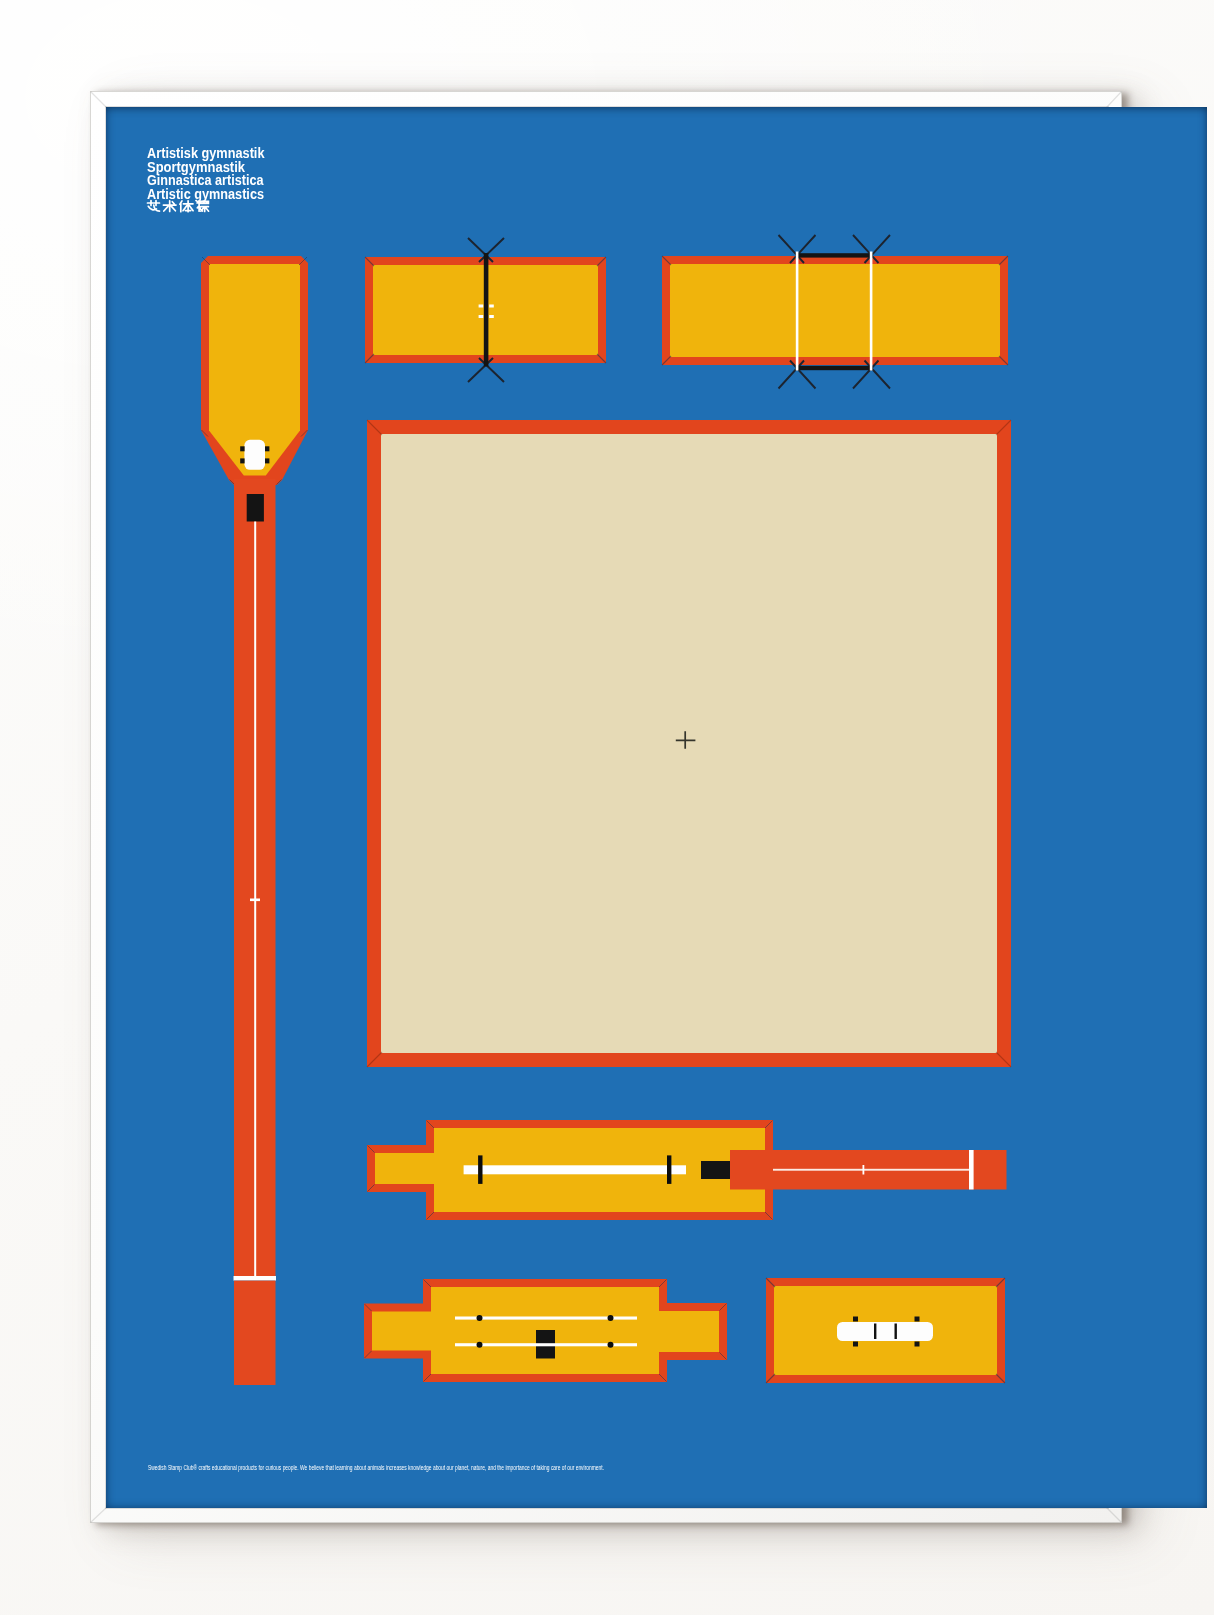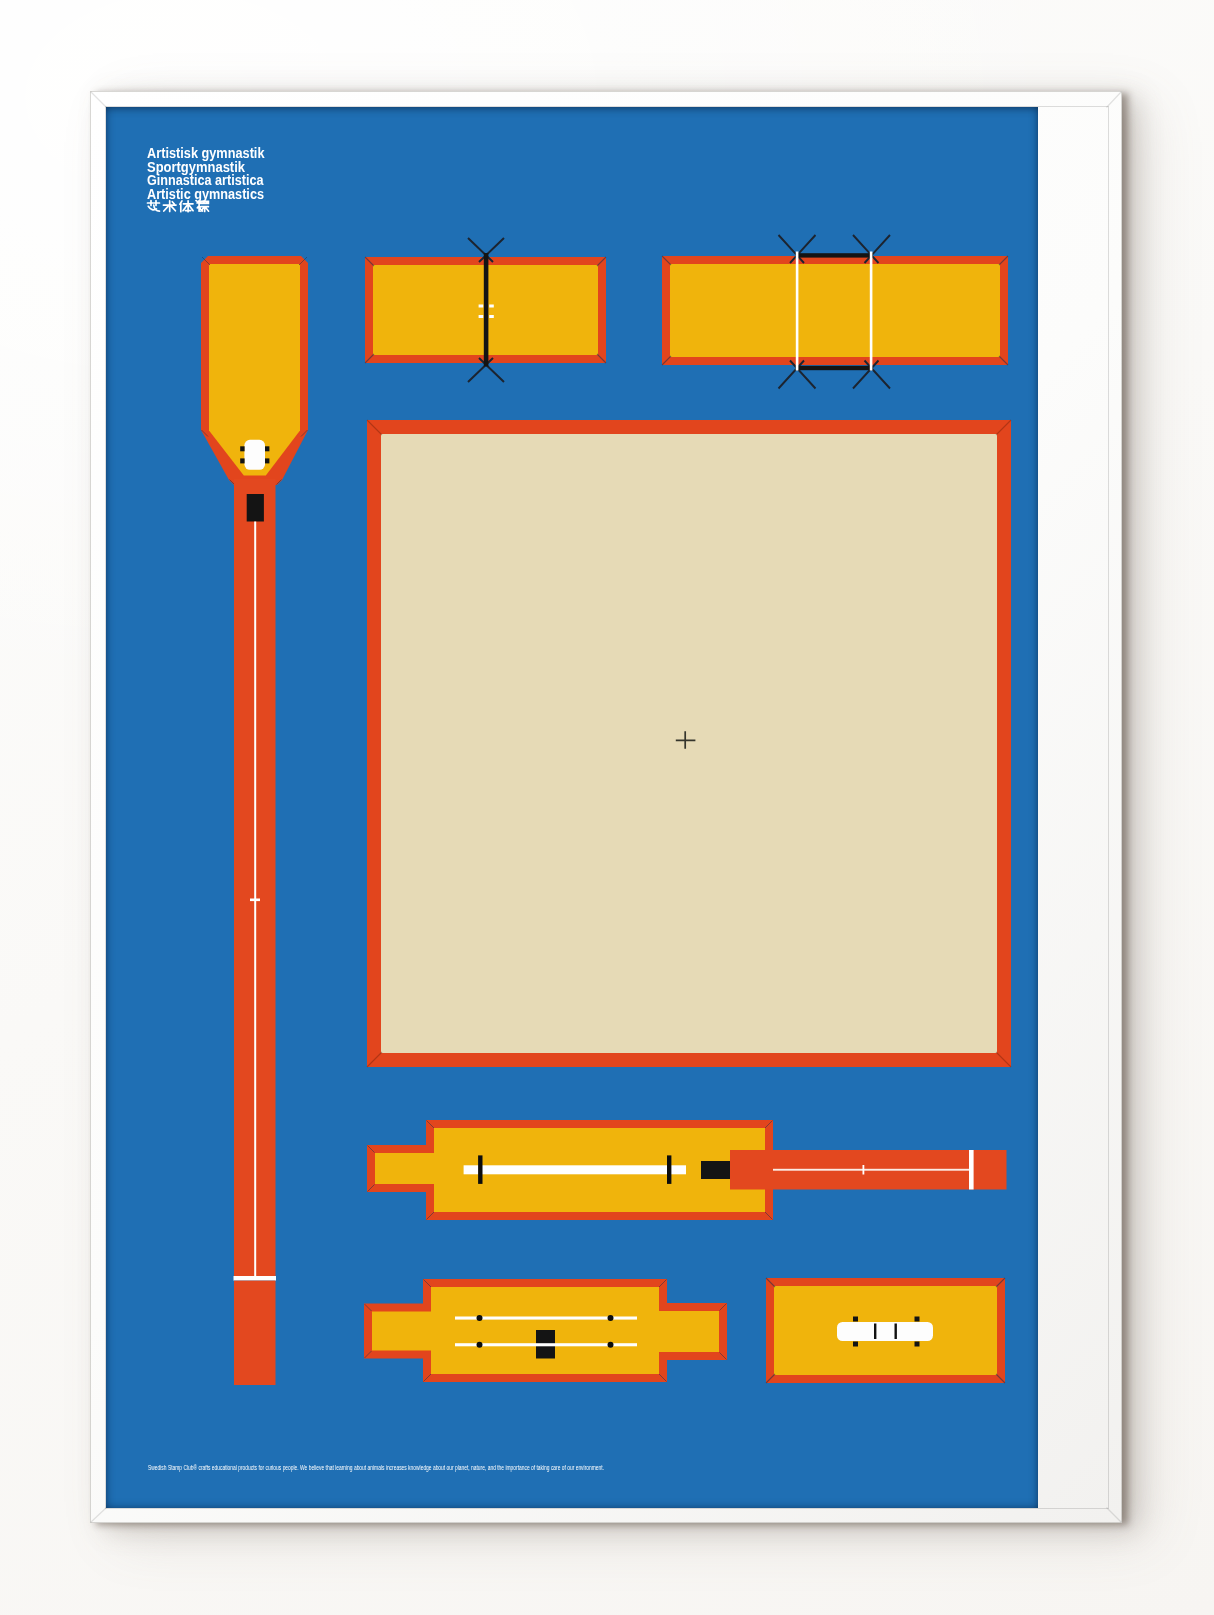--- a/index.html
+++ b/index.html
@@ -10,21 +10,21 @@
       linear-gradient(150deg, #fdfdfc 0%, #faf9f7 45%, #f7f5f2 100%);
     font-family:"Liberation Sans", sans-serif;
   }
   .frame{
     position:absolute;left:90px;top:91px;width:1032px;height:1432px;
     background:linear-gradient(135deg,#ffffff 0%,#fcfcfb 50%,#f2f1ef 100%);
     box-shadow: 6px 2px 7px rgba(78,64,52,.46), 15px 6px 24px rgba(112,100,88,.28), 27px 15px 52px rgba(132,120,107,.16);
   }
   .bevel{position:absolute;left:0;top:0;pointer-events:none;}
   .poster{
-    position:absolute;left:16px;top:16px;width:932px;height:1401px;
+    position:absolute;left:16px;top:16px;width:1101px;height:1401px;
     background:#1f6fb4;
     box-shadow:
       inset 0 7px 9px -6px rgba(6,26,52,.62),
       inset 0 -6px 8px -6px rgba(6,26,52,.48),
       inset 7px 0 9px -7px rgba(6,26,52,.5),
       inset -7px 0 9px -7px rgba(6,26,52,.5);
   }
   .art{position:absolute;left:0;top:0;}
 </style>
 </head>

